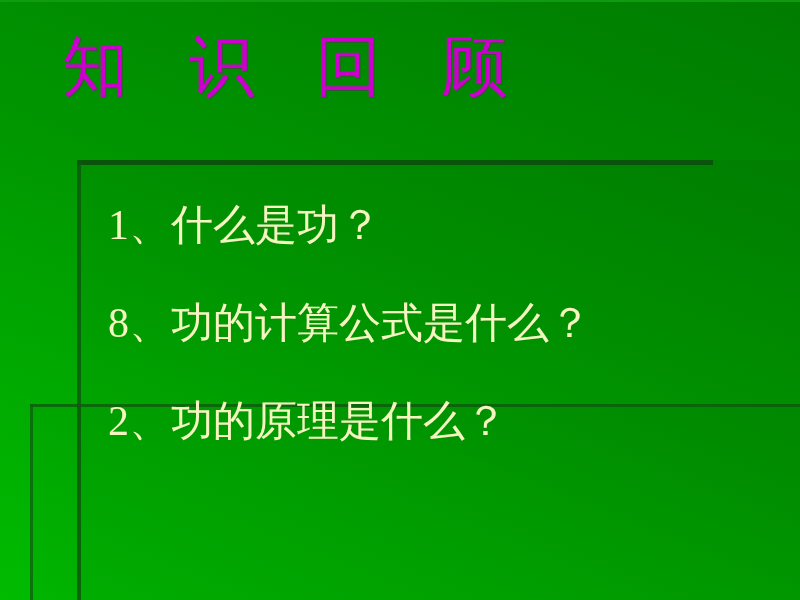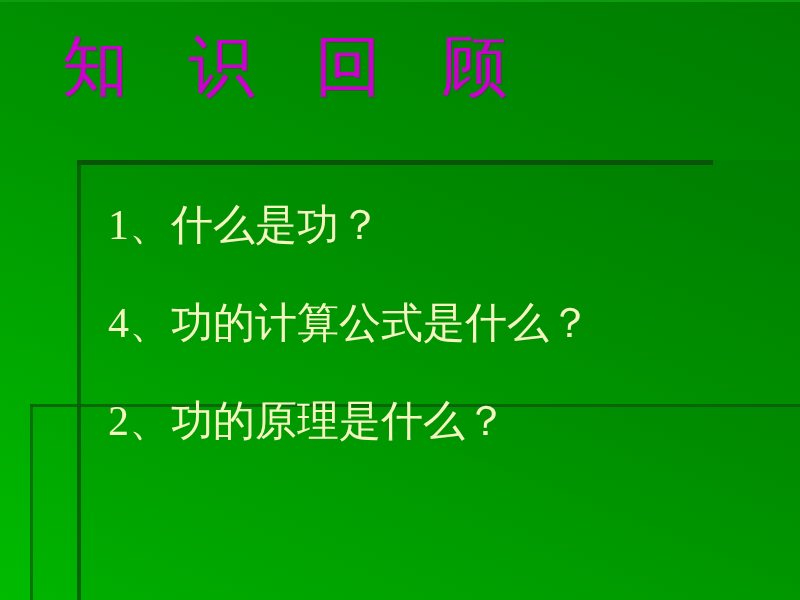--- a/index.html
+++ b/index.html
@@ -157,17 +157,17 @@
   <div id="panel-primary-left-edge"></div>
 
   <div id="panel-secondary"></div>
   <div id="panel-secondary-top-edge"></div>
   <div id="panel-secondary-left-edge"></div>
 
   <h1 id="slide-title">知 识 回 顾</h1>
 
   <ul id="question-list">
     <li class="question-item">1、什么是功？</li>
-    <li class="question-item">4、功的计算公式是什么？</li>
+    <li class="question-item">8、功的计算公式是什么？</li>
     <li class="question-item">2、功的原理是什么？</li>
   </ul>
 
 </div>
 
 </body></html>

